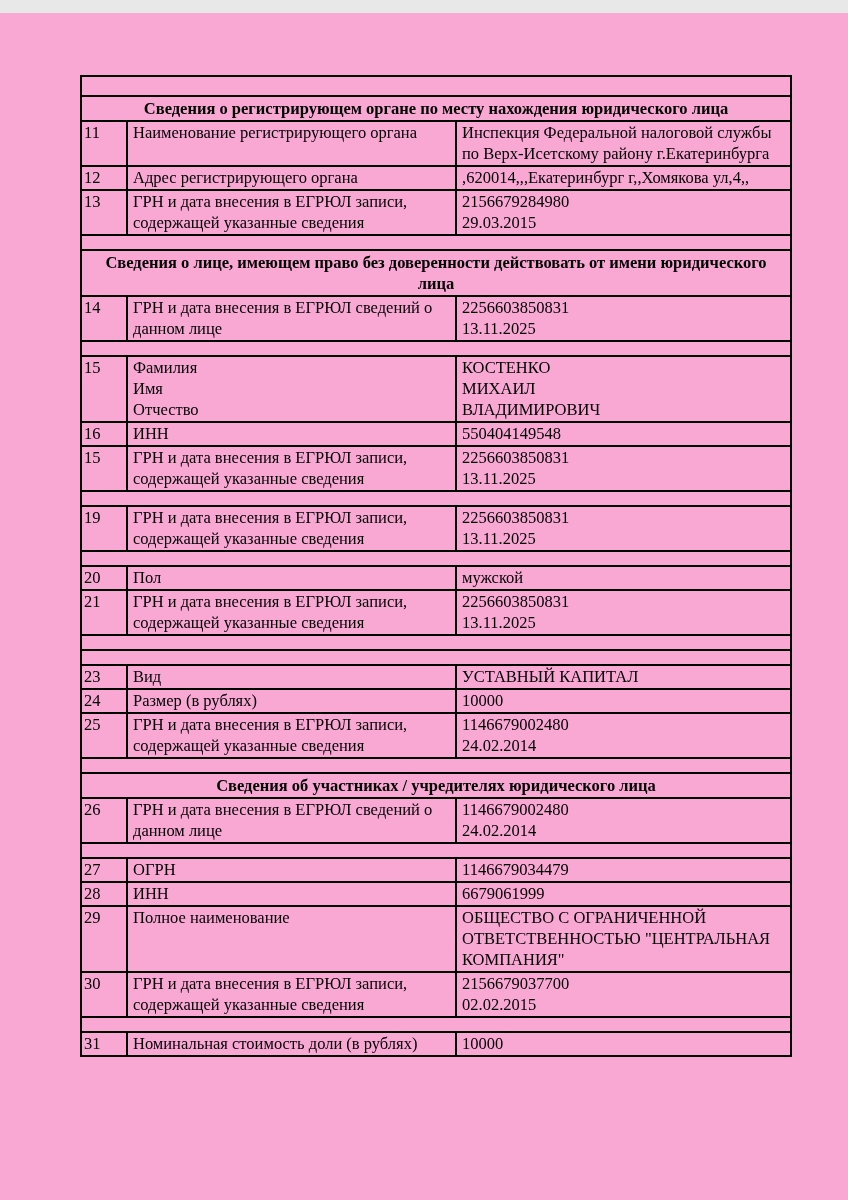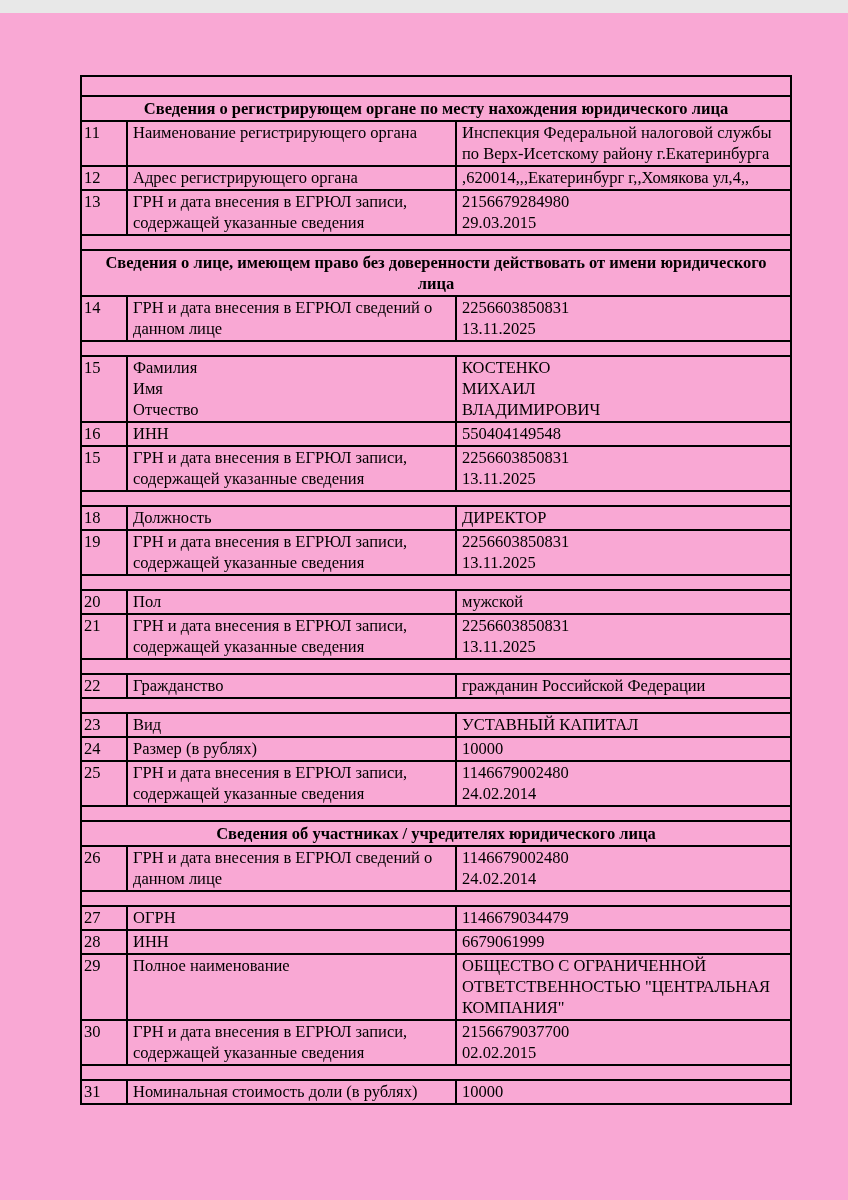--- a/index.html
+++ b/index.html
@@ -130,25 +130,20 @@
           <td class="cell-num">15</td>
           <td class="cell-label">ГРН и дата внесения в ЕГРЮЛ записи,
 содержащей указанные сведения</td>
           <td class="cell-value">2256603850831
 13.11.2025</td>
         </tr>
         <tr class="row-spacer">
           <td colspan="3"></td>
         </tr>
         <tr>
-          <td class="cell-num">18</td>
-          <td class="cell-label">Должность</td>
-          <td class="cell-value">ДИРЕКТОР</td>
-        </tr>
-        <tr>
           <td class="cell-num">19</td>
           <td class="cell-label">ГРН и дата внесения в ЕГРЮЛ записи,
 содержащей указанные сведения</td>
           <td class="cell-value">2256603850831
 13.11.2025</td>
         </tr>
         <tr class="row-spacer">
           <td colspan="3"></td>
         </tr>
         <tr>
@@ -158,25 +153,20 @@
         </tr>
         <tr>
           <td class="cell-num">21</td>
           <td class="cell-label">ГРН и дата внесения в ЕГРЮЛ записи,
 содержащей указанные сведения</td>
           <td class="cell-value">2256603850831
 13.11.2025</td>
         </tr>
         <tr class="row-spacer">
           <td colspan="3"></td>
-        </tr>
-        <tr>
-          <td class="cell-num">22</td>
-          <td class="cell-label">Гражданство</td>
-          <td class="cell-value">гражданин Российской Федерации</td>
         </tr>
         <tr class="row-spacer">
           <td colspan="3"></td>
         </tr>
         <tr>
           <td class="cell-num">23</td>
           <td class="cell-label">Вид</td>
           <td class="cell-value">УСТАВНЫЙ КАПИТАЛ</td>
         </tr>
         <tr>

